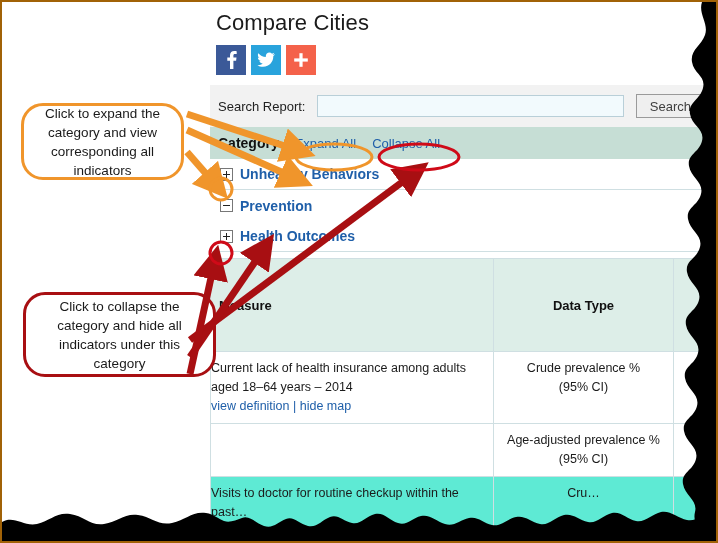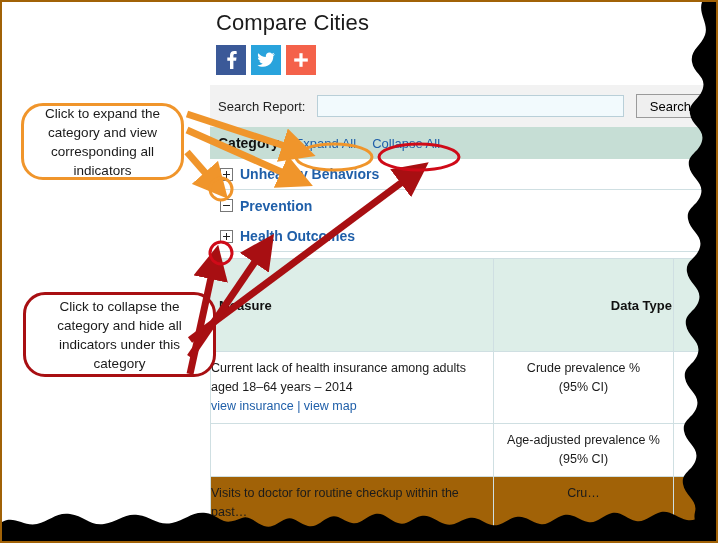--- a/index.html
+++ b/index.html
@@ -71,21 +71,21 @@
     font-size: 12px;
     padding: 0 4px;
     color: #222;
   }
   .search-button {
     width: 68px; height: 24px;
     background: #efefef;
     border: 1px solid #9a9a9a;
     font-family: "Liberation Sans", sans-serif;
     font-size: 13px;
-    color: #000000;
+    color: #404040;
     cursor: pointer;
   }
 
   .category-band {
     background: #c6ded5;
     height: 32px;
     display: flex;
     align-items: center;
     padding-left: 8px;
     gap: 16px;
@@ -134,33 +134,33 @@
   }
   table.measures th {
     background: #ddeee8;
     border: 1px solid #cfdfe2;
     font-size: 13px;
     color: #111;
     height: 93px;
     vertical-align: middle;
   }
   th.th-measure { text-align: left; padding-left: 8px; width: 283px; }
-  th.th-datatype { text-align: right; width: 180px; }
+  th.th-datatype { text-align: center; width: 180px; }
   th.th-extra { width: 100px; }
   table.measures td {
     border: 1px solid #cfdfe2;
     font-size: 12.5px;
     color: #1b1b1b;
     vertical-align: top;
     padding: 7px 0;
     line-height: 19px;
     background: #fff;
   }
   td.dt { text-align: center; vertical-align: middle; }
-  tr.shaded td { background: #a16207; }
+  tr.shaded td { background: #5eead4; }
   .def-links { color: #1f5fa9; cursor: pointer; }
 
   
   .callout {
     position: absolute;
     background: #ffffff;
     text-align: center;
     font-size: 13.5px;
     line-height: 19px;
     color: #1a1a1a;
@@ -245,21 +245,21 @@
           <th class="th-measure">Measure</th>
           <th class="th-datatype">Data Type</th>
           <th class="th-extra"></th>
         </tr>
       </thead>
       <tbody>
         <tr>
           <td>
             <div>Current lack of health insurance among adults</div>
             <div>aged 18–64 years – 2014</div>
-            <div class="def-links">view insurance | view map</div>
+            <div class="def-links">view definition | hide map</div>
           </td>
           <td class="dt">
             <div>Crude prevalence %</div>
             <div>(95% CI)</div>
           </td>
           <td></td>
         </tr>
         <tr>
           <td>
             <div></div>

